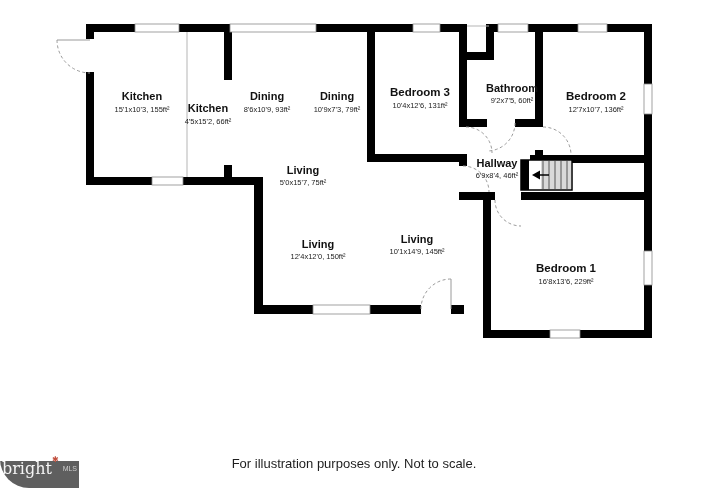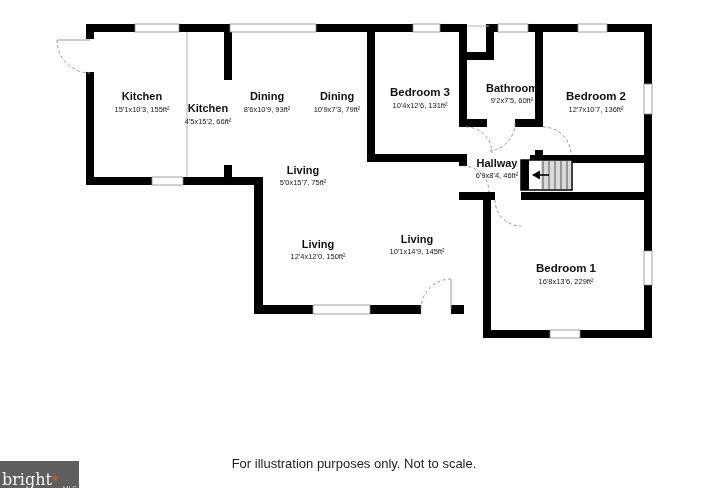--- a/index.html
+++ b/index.html
@@ -1,30 +1,30 @@
 <!DOCTYPE html>
 <html><head>
 <meta charset="utf-8">
 <style>
   html,body{margin:0;padding:0;background:#fff;}
   #stage{position:relative;width:720px;height:488px;background:#ffffff;overflow:hidden;
-         font-family:"Liberation Sans",sans-serif;}
+         font-family:"Liberation Sans",sans-serif;border-radius:29px;}
   svg text{font-family:"Liberation Sans",sans-serif;}
   .rname{font-weight:bold;font-size:11px;fill:#111;}
   .rname.big{font-size:11.5px;}
   .rdims{font-size:7.5px;fill:#222;}
   .wall{fill:#000;}
   .win{fill:#fff;stroke:#8a8a8a;stroke-width:0.8;}
   .arc{fill:none;stroke:#9a9a9a;stroke-width:1;stroke-dasharray:3,2.5;}
   .leaf{fill:none;stroke:#9a9a9a;stroke-width:1;}
   .thin{stroke:#b5b5b5;stroke-width:1;fill:none;}
   #disclaimer{position:absolute;left:0;right:12px;top:456px;text-align:center;
               font-size:13px;color:#1e1e1e;}
   #logo{position:absolute;left:0;top:461px;width:79px;height:27px;background:#5f5f5f;
-        display:flex;align-items:flex-end;justify-content:center;gap:2px;}
+        display:flex;align-items:flex-start;justify-content:center;gap:2px;}
   #logo .brand{font-family:"DejaVu Serif",serif;color:#f5f5f5;font-size:16px;line-height:1;}
   #logo .star{color:#c2503f;font-size:8px;line-height:1;position:relative;top:-5px;left:-2px;}
   #logo .sub{color:#cfcfcf;font-size:7px;line-height:1;position:relative;top:4px;}
 </style>
 </head>
 <body>
 
 <div id="stage">
 
   <svg width="720" height="488" viewBox="0 0 720 488">

